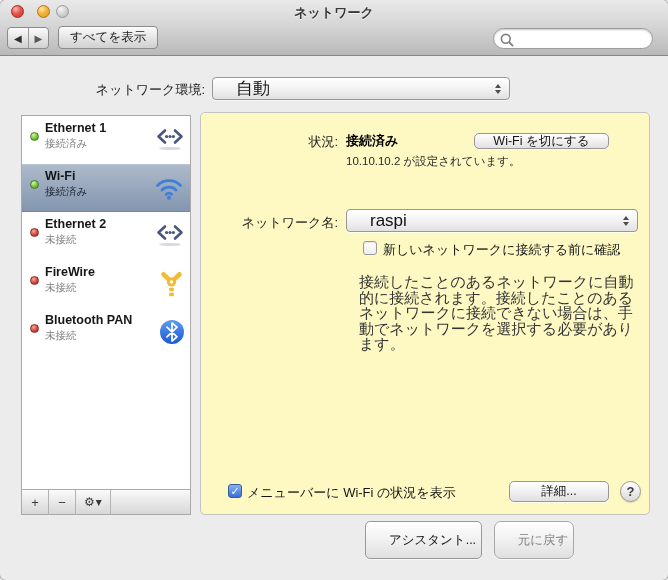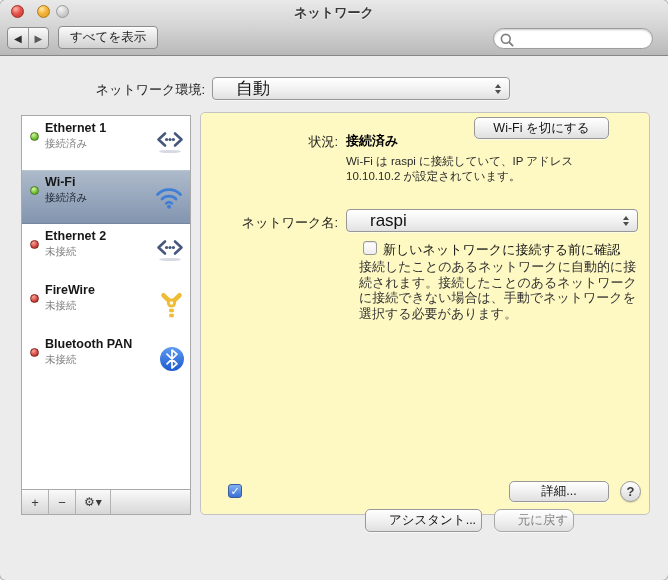--- a/index.html
+++ b/index.html
@@ -54,21 +54,21 @@
   .popup-loc{left:212px;top:77px;width:298px;height:23px;}
   .pop-arrows{position:absolute;right:8px;top:50%;transform:translateY(-50%);display:flex;flex-direction:column;gap:2px;}
   .tri-up{width:0;height:0;border-left:3.5px solid transparent;border-right:3.5px solid transparent;border-bottom:4.5px solid #4c4c4c;}
   .tri-down{width:0;height:0;border-left:3.5px solid transparent;border-right:3.5px solid transparent;border-top:4.5px solid #4c4c4c;}
   
   .sidebar{
     position:absolute;left:21px;top:115px;width:170px;height:400px;
     background:#fff;border:1px solid #a9a9a9;
   }
   .side-list{position:absolute;top:0;left:0;right:0;bottom:25px;overflow:hidden;}
-  .side-item{position:relative;height:54px;}
+  .side-item{position:relative;height:48px;}
   .side-item.selected{background:linear-gradient(180deg,#aebbcb,#8294af);box-shadow:inset 0 1px 0 #b9c4d2, inset 0 -1px 0 #76889f;}
   .dot{position:absolute;left:8px;top:16px;width:9px;height:9px;border-radius:50%;}
   .dot.green{background:radial-gradient(circle at 35% 28%,#d6f7a6,#7cc842 50%,#3f9c0e);border:1px solid #4c7a1d;}
   .dot.red{background:radial-gradient(circle at 35% 28%,#f9a69e,#d9534c 50%,#9e1b12);border:1px solid #84251b;}
   .side-name{position:absolute;left:23px;top:5px;font-size:12.5px;font-weight:bold;color:#161616;}
   .side-status{position:absolute;left:23px;top:21px;font-size:10.5px;color:#7e7e7e;}
   .side-item.selected .side-status{color:#1c2330;}
   .side-icon{position:absolute;right:5px;top:50%;transform:translateY(-50%);line-height:0;}
   .side-footer{
     position:absolute;left:0;right:0;bottom:0;height:25px;display:flex;
@@ -83,44 +83,44 @@
     background:#fef9c3;border:1px solid #c3c3c3;border-radius:5px;
   }
   .lbl{position:absolute;text-align:right;font-size:13px;color:#1c1c1c;}
   .status-label{left:0;width:137px;top:20px;}
   .status-value{position:absolute;left:145px;top:19px;font-size:13px;font-weight:bold;color:#000;}
   .btn{
     position:absolute;display:flex;align-items:center;justify-content:center;font-size:12.5px;color:#141414;
     background:linear-gradient(180deg,#ffffff,#f2f2f2 45%,#e0e0e0);border:1px solid #989898;border-radius:5px;
     box-shadow:0 1px 0 rgba(255,255,255,.65);
   }
-  .wifi-toggle{left:273px;top:4px;width:135px;height:22px;}
+  .wifi-toggle{left:273px;top:20px;width:135px;height:16px;}
   .status-desc{position:absolute;left:145px;top:41px;font-size:11.5px;line-height:15px;color:#2b2b2b;}
   .netname-label{left:0;width:137px;top:101px;}
   .popup-name{left:145px;top:96px;width:292px;height:23px;}
   .checkbox{position:absolute;width:14px;height:14px;border-radius:3px;}
   .checkbox.unchecked{background:linear-gradient(180deg,#ffffff,#ededed);border:1px solid #999;box-shadow:inset 0 1px 1px rgba(0,0,0,.1);}
   .checkbox.checked{
     background:linear-gradient(180deg,#85b3ef,#3a6fd8);border:1px solid #3a5c9d;
     display:flex;align-items:center;justify-content:center;color:#fff;font-size:11px;font-weight:bold;
   }
   .ask-check{left:162px;top:128px;}
   .ask-label{position:absolute;left:182px;top:128px;font-size:13px;color:#141414;}
-  .ask-desc{position:absolute;left:158px;top:146px;width:287px;font-size:13px;line-height:15.5px;color:#333;}
+  .ask-desc{position:absolute;left:158px;top:161px;width:287px;font-size:15px;line-height:15.5px;color:#333;}
   .menubar-check{left:27px;top:371px;}
   .menubar-label{position:absolute;left:46px;top:371px;font-size:13px;color:#141414;}
   .advanced-btn{left:308px;top:368px;width:100px;height:21px;}
   .help-btn{
     position:absolute;left:419px;top:368px;width:21px;height:21px;border-radius:50%;
     background:linear-gradient(180deg,#ffffff,#dadada);border:1px solid #979797;
     display:flex;align-items:center;justify-content:center;font-size:13px;font-weight:bold;color:#3c3c3c;
     box-shadow:0 1px 1px rgba(0,0,0,.15);
   }
   
-  .foot-btn{position:absolute;top:509px;height:23px;padding-left:18px;}
+  .foot-btn{position:absolute;top:521px;height:38px;padding-left:18px;}
   .assistant-btn{left:365px;width:117px;}
   .revert-btn{left:494px;width:80px;color:#828282;border-color:#a8a8a8;border-radius:7px;}
   .apply-btn{left:586px;width:69px;color:#828282;border-color:#a8a8a8;}
 </style>
 </head>
 <body>
 
 <div class="window">
 
   <div class="chrome">
@@ -260,40 +260,40 @@
       </div>
       <div class="sf-spacer"></div>
     </div>
   </div>
 
   <div class="pane">
     <div class="lbl status-label">状況:</div>
     <div class="status-value">接続済み</div>
     <div class="btn wifi-toggle">Wi-Fi を切にする</div>
     <div class="status-desc">
-      <div>Wi-Fi は raspi に接続していて、IP アドレス</div>
       <div>10.10.10.2 が設定されています。</div>
     </div>
 
     <div class="lbl netname-label">ネットワーク名:</div>
     <div class="popup popup-name">
       <span>raspi</span>
       <span class="pop-arrows">
           <i class="tri-up"></i>
           <i class="tri-down"></i>
         </span>
     </div>
 
     <div class="checkbox unchecked ask-check"></div>
     <div class="ask-label">新しいネットワークに接続する前に確認</div>
     <div class="ask-desc">接続したことのあるネットワークに自動的に接続されます。接続したことのあるネットワークに接続できない場合は、手動でネットワークを選択する必要があります。</div>
 
     <div class="checkbox checked menubar-check">
       <span>✓</span>
     </div>
+    <div class="menubar-label">メニューバーに Wi-Fi の状況を表示</div>
     <div class="btn advanced-btn">詳細...</div>
     <div class="help-btn">
       <span>?</span>
     </div>
   </div>
 
   <div class="btn foot-btn assistant-btn">アシスタント...</div>
   <div class="btn foot-btn revert-btn">元に戻す</div>
 
 </div>

